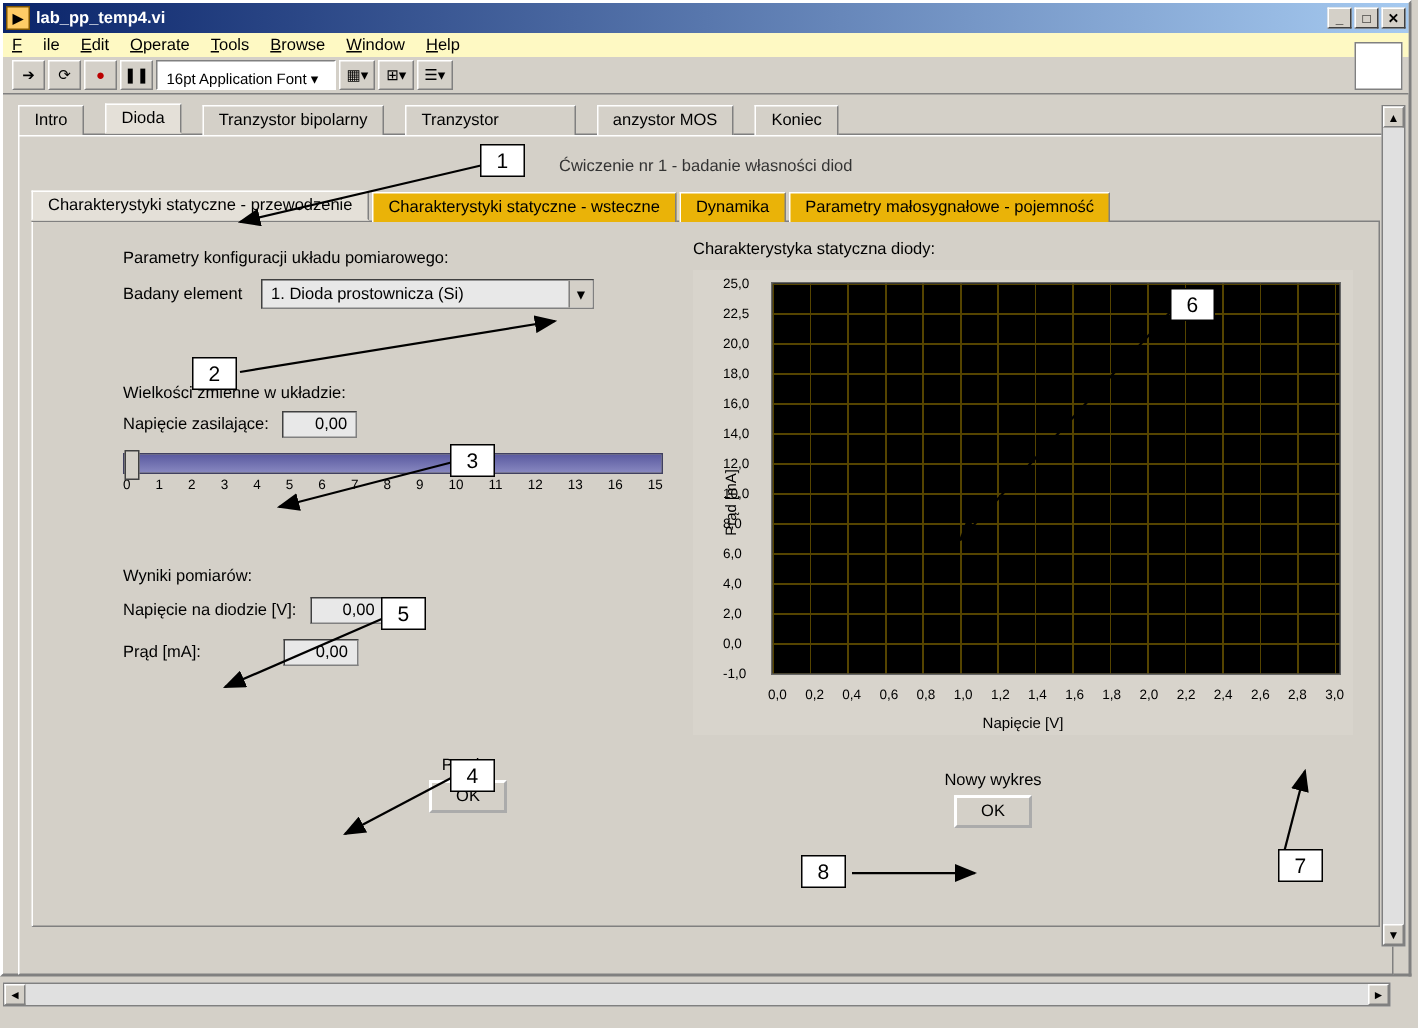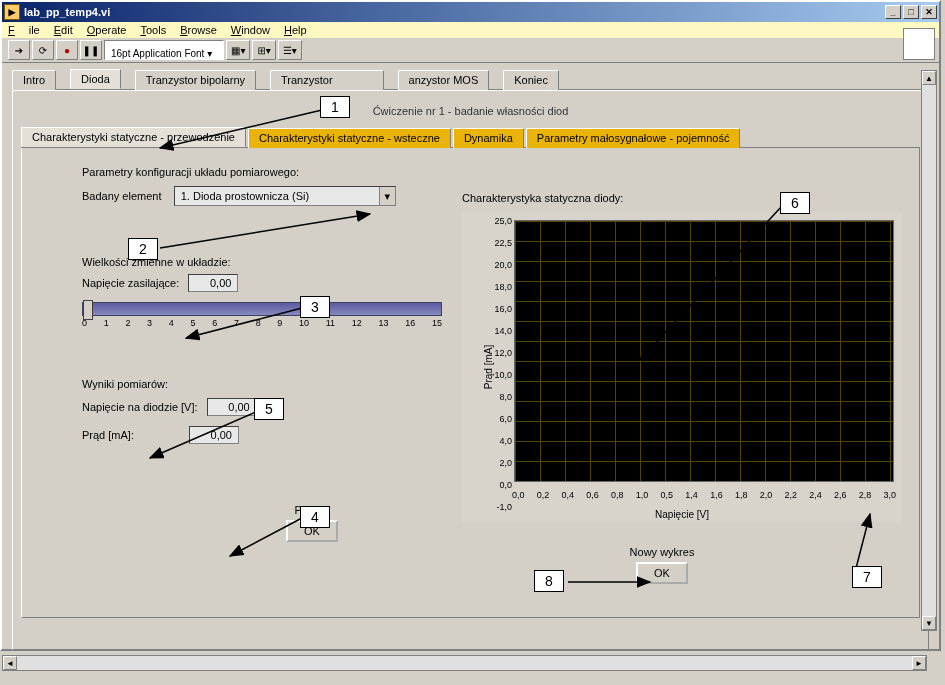--- a/index.html
+++ b/index.html
@@ -155,21 +155,21 @@
     border: 1px solid #808080;
     border-top: none;
     border-left-color: #fff;
     padding: 12px;
     display: flex;
     gap: 20px;
     min-height: 470px;
     background: #d4d0c8;
   }
   .leftcol { width: 360px; margin-left: 48px; }
-  .rightcol { flex: 1; margin-top: 32px; }
+  .rightcol { flex: 1; }
   .section-label { margin: 6px 0; }
   .combo {
     display: inline-flex;
     border: 1px solid #808080;
     border-top-color: #404040;
     border-left-color: #404040;
     background: #e8e8e8;
     height: 20px;
     align-items: center;
     gap: 44px;
@@ -245,23 +245,21 @@
   .chart-xlabel {
     position: absolute;
     bottom: 2px; left: 50%; transform: translateX(-50%);
     font-size: 10px;
   }
   .chart-yticks {
     position: absolute;
     left: 20px; top: 4px; bottom: 36px;
     width: 30px;
     display: flex; flex-direction: column; justify-content: space-between;
-    text-align: right;
     font-size: 9px;
-    gap: 12px;
   }
   .chart-xticks {
     position: absolute;
     left: 50px; right: 6px; bottom: 22px;
     display: flex; justify-content: space-between;
     font-size: 9px;
   }
   .annot-box {
     position: absolute;
     background: #fff;
@@ -454,21 +452,21 @@
               <span>0,0</span>
               <span>-1,0</span>
             </div>
             <div class="chart-xticks">
               <span>0,0</span>
               <span>0,2</span>
               <span>0,4</span>
               <span>0,6</span>
               <span>0,8</span>
               <span>1,0</span>
-              <span>0,5</span>
+              <span>1,2</span>
               <span>1,4</span>
               <span>1,6</span>
               <span>1,8</span>
               <span>2,0</span>
               <span>2,2</span>
               <span>2,4</span>
               <span>2,6</span>
               <span>2,8</span>
               <span>3,0</span>
             </div>

